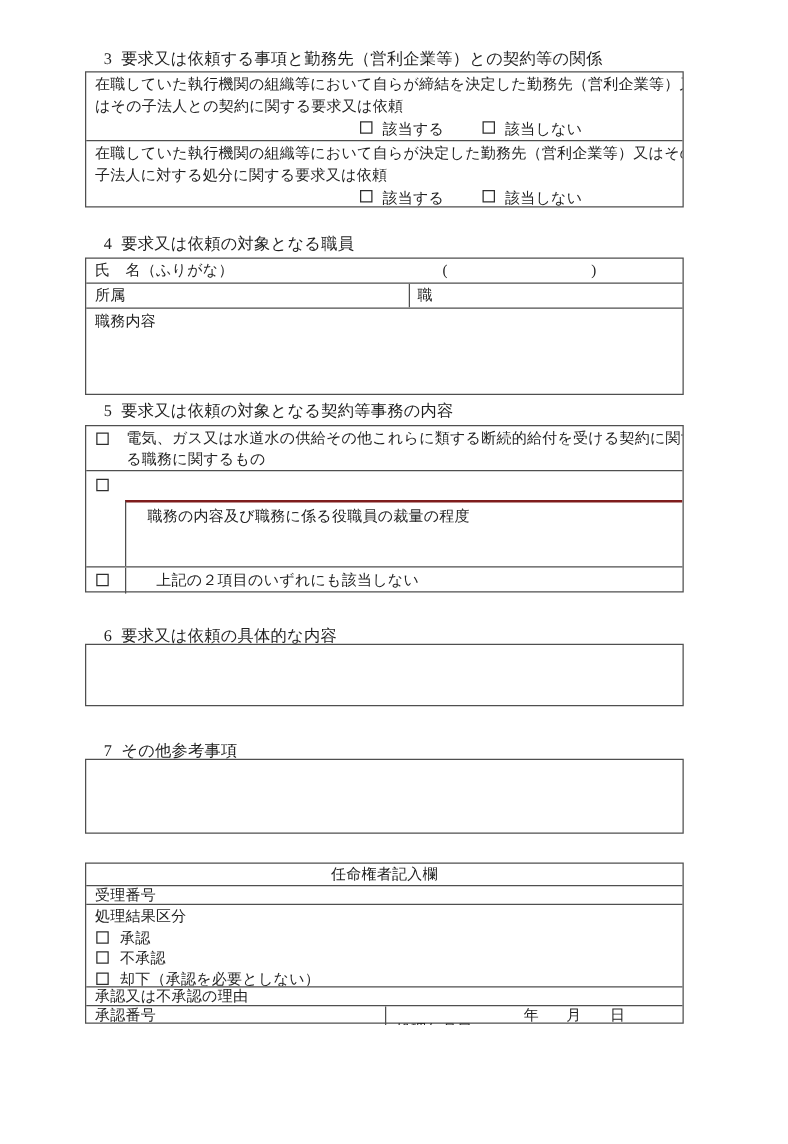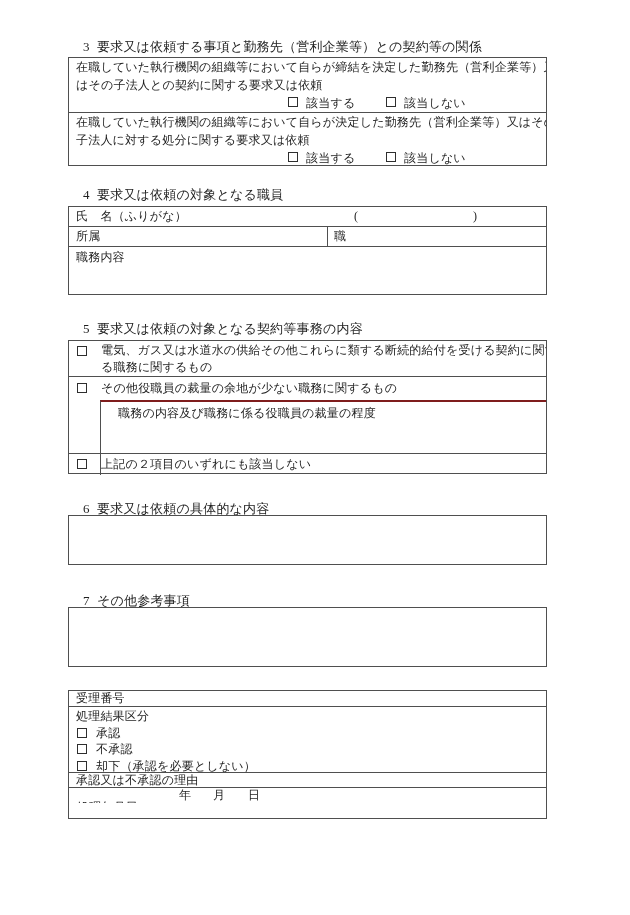--- a/index.html
+++ b/index.html
@@ -54,21 +54,21 @@
         <span class="cb" style="left:317px;top:3px;"></span>
         <span class="abs" style="left:335px;">該当しない</span>
       </div>
     </div>
   </div>
 
   <div class="sec-title" style="top:186px;">
     <span class="sec-num">4</span><span>要求又は依頼の対象となる職員</span>
   </div>
 
-  <div class="tbl" style="top:206px;height:89px;">
+  <div class="tbl" style="top:206px;height:110px;">
     <div class="row" style="height:19px;line-height:19px;">
       <span class="abs" style="left:7px;">氏　名（ふりがな）</span>
       <span class="abs" style="left:285px;">(</span>
       <span class="abs" style="left:404px;">)</span>
     </div>
     <div class="row flexrow" style="height:20px;line-height:19px;justify-content:space-between;">
       <div class="cell-l" style="width:259px;padding-left:7px;">
         <span>所属</span>
       </div>
       <div style="flex:1;padding-left:6px;">
@@ -87,43 +87,45 @@
   <div class="tbl" style="top:340px;height:134px;">
     <div class="row" style="height:35px;">
       <span class="cb" style="left:8px;top:5px;"></span>
       <div style="margin-left:32px;line-height:17px;padding-top:1px;white-space:nowrap;overflow:hidden;">
         <div>電気、ガス又は水道水の供給その他これらに類する断続的給付を受ける契約に関す</div>
         <div>る職務に関するもの</div>
       </div>
     </div>
     <div class="row" style="height:77px;">
       <span class="cb" style="left:8px;top:6px;"></span>
-      <span class="abs" style="left:32px;top:3px;">その他役職員の裁量の余地が少ない職務に関するもの</span>
       <div class="abs" style="left:31px;top:23px;right:0;bottom:0;border-top:2px solid #7f1d1d;border-left:1px solid #4f4f4f;">
         <div style="padding:3px 6px 0 17px;white-space:nowrap;overflow:hidden;">職務の内容及び職務に係る役職員の裁量の程度</div>
       </div>
     </div>
     <div class="row" style="height:22px;line-height:21px;">
       <div class="abs" style="left:31px;top:0;bottom:0;width:0;border-left:1px solid #4f4f4f;"></div>
       <span class="cb" style="left:8px;top:5px;"></span>
-      <span class="abs" style="left:32px;">上記の２項目のいずれにも該当しない</span>
+      <span class="abs" style="left:56px;">上記の２項目のいずれにも該当しない</span>
     </div>
   </div>
 
   <div class="sec-title" style="top:500px;">
     <span class="sec-num">6</span><span>要求又は依頼の具体的な内容</span>
   </div>
   <div class="tbl" style="top:515px;height:50px;"></div>
 
   <div class="sec-title" style="top:592px;">
     <span class="sec-num">7</span><span>その他参考事項</span>
   </div>
   <div class="tbl" style="top:607px;height:60px;"></div>
 
   <div class="tbl" style="top:690px;height:129px;">
+    <div class="row hdr-center" style="height:17px;line-height:16px;">
+      <span>任命権者記入欄</span>
+    </div>
     <div class="row" style="height:15px;line-height:14px;padding-left:7px;">
       <span>受理番号</span>
     </div>
     <div class="row" style="height:66px;padding-top:1px;">
       <div class="fline" style="padding-left:7px;">
         <span>処理結果区分</span>
       </div>
       <div class="fline">
         <span class="cb" style="left:8px;top:3px;"></span>
         <span class="abs" style="left:27px;">承認</span>
@@ -134,20 +136,23 @@
       </div>
       <div class="fline">
         <span class="cb" style="left:8px;top:3px;"></span>
         <span class="abs" style="left:27px;">却下（承認を必要としない）</span>
       </div>
     </div>
     <div class="row" style="height:15px;line-height:14px;padding-left:7px;">
       <span>承認又は不承認の理由</span>
     </div>
     <div class="row flexrow" style="height:16px;line-height:15px;">
+      <div class="cell-l" style="width:240px;padding-left:7px;">
+        <span>承認番号</span>
+      </div>
       <div style="flex:1;position:relative;">
         <span class="abs" style="left:8px;margin-top:12px;">処理年月日</span>
         <span class="abs" style="left:110px;">年</span>
         <span class="abs" style="left:144px;">月</span>
         <span class="abs" style="left:179px;">日</span>
       </div>
     </div>
   </div>
 
 </div>

